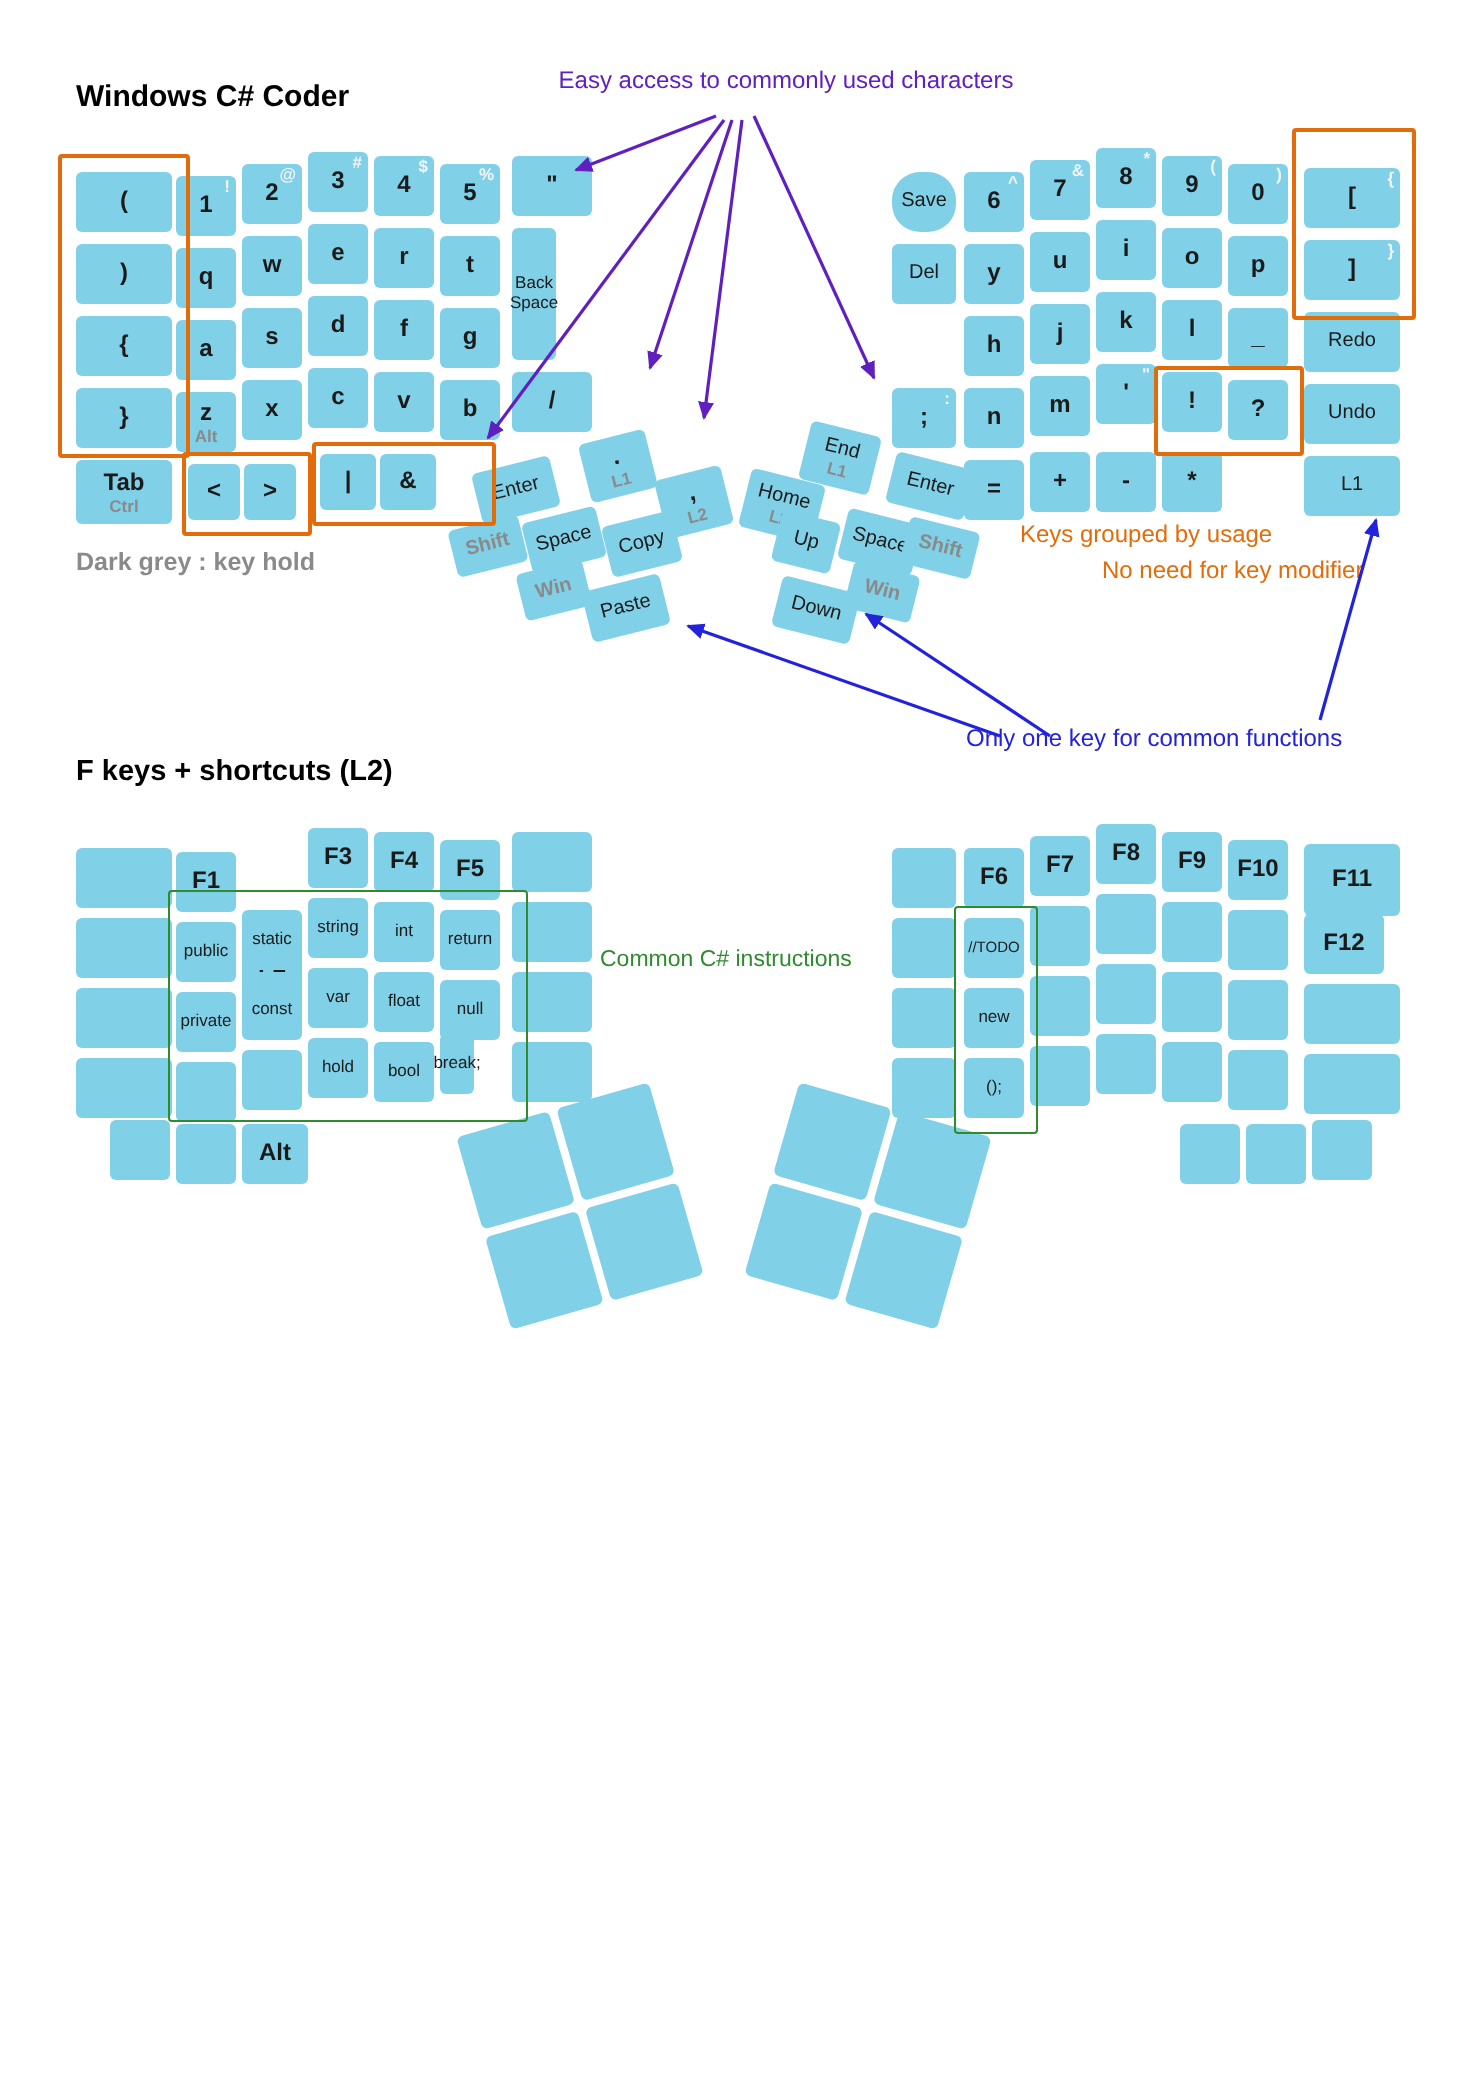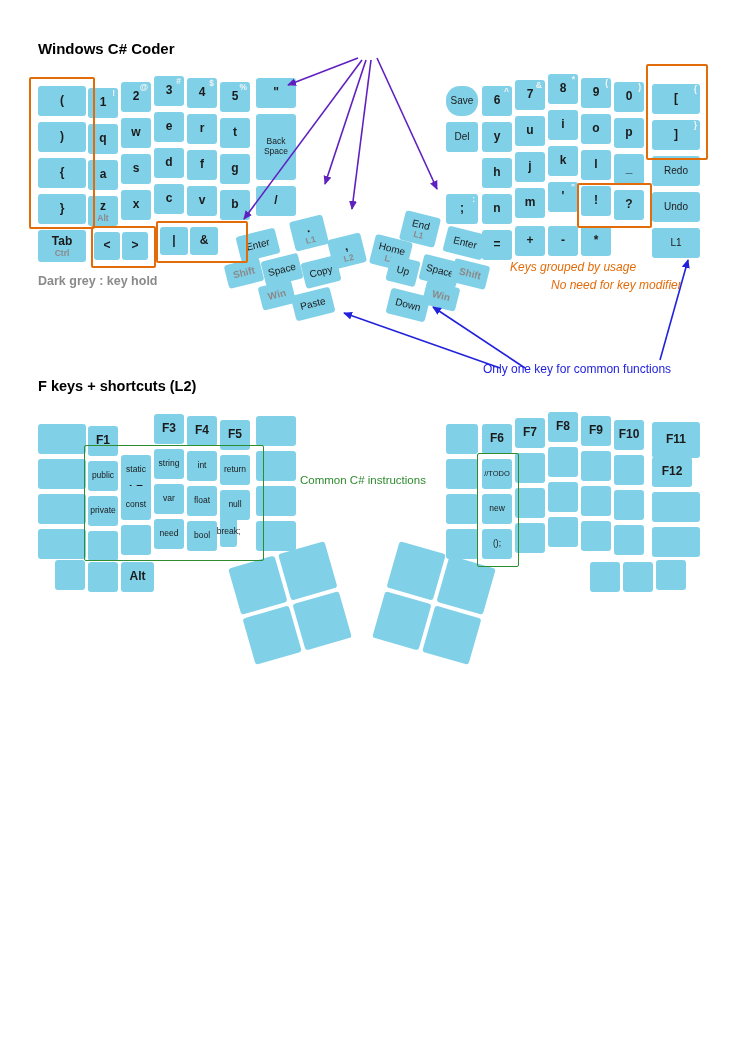--- a/index.html
+++ b/index.html
@@ -20,21 +20,21 @@
   .key.small .lbl { font-size:8.5px; font-weight:normal; }
   .key.tiny .lbl { font-size:7.5px; font-weight:normal; }
 
   .hl { position:absolute; border:2px solid var(--orange); border-radius:2px; pointer-events:none; }
   .hl.green { border:1.5px solid var(--green); }
 
   .title { position:absolute; left:38px; top:40px; font-size:15px; font-weight:bold; color:#000; margin:0; }
   .title2 { position:absolute; left:38px; top:378px; font-size:14.5px; font-weight:bold; color:#000; margin:0; }
   .annot { position:absolute; font-size:12px; line-height:1.2; }
   .purple-text { color:var(--purple); }
-  .orange-text { color:var(--orange);font-style:italic; }
+  .orange-text { color:var(--orange); }
   .blue-text { color:var(--blue); }
   .green-text { color:var(--green); font-size:11.5px; }
   .grey-text { color:var(--grey); font-weight:bold; font-size:12.5px; }
 
   #arrows { position:absolute; left:0; top:0; pointer-events:none; }
   .arrow-purple line { stroke:var(--purple); stroke-width:1.6; }
   .arrow-blue line { stroke:var(--blue); stroke-width:1.6; }
   .fill-purple { fill:var(--purple); }
   .fill-blue { fill:var(--blue); }
 
@@ -42,20 +42,21 @@
                  grid-template-rows:1fr 1fr; gap:4px; }
   .tk { background:var(--key_blue); border-radius:3px; }
 </style>
 </head>
 <body>
 
 <div class="page">
 
   <h1 class="title">Windows C# Coder</h1>
 
+  <div class="annot purple-text" style="left:248px; top:33px; width:290px; text-align:center;">Easy access to commonly used characters</div>
 
   <div id="kb-main-left" class="layer">
       <div class="key" style="left: 38px; top: 86px; width: 48px; height: 30px;">
         <span class="lbl">(</span>
       </div>
       <div class="key" style="left: 38px; top: 122px; width: 48px; height: 30px;">
         <span class="lbl">)</span>
       </div>
       <div class="key" style="left: 38px; top: 158px; width: 48px; height: 30px;">
         <span class="lbl">{</span>
@@ -98,21 +99,21 @@
       </div>
       <div class="key" style="left: 154px; top: 112px; width: 30px; height: 30px;">
         <span class="lbl">e</span>
       </div>
       <div class="key" style="left: 187px; top: 114px; width: 30px; height: 30px;">
         <span class="lbl">r</span>
       </div>
       <div class="key" style="left: 220px; top: 118px; width: 30px; height: 30px;">
         <span class="lbl">t</span>
       </div>
-      <div class="key small" style="left: 256px; top: 114px; width: 40px; height: 66px;">
+      <div class="key small" style="left: 256px; top: 114px; width: 22px; height: 66px;">
         <span class="lbl">Back
 Space</span>
       </div>
       <div class="key" style="left: 88px; top: 160px; width: 30px; height: 30px;">
         <span class="lbl">a</span>
       </div>
       <div class="key" style="left: 121px; top: 154px; width: 30px; height: 30px;">
         <span class="lbl">s</span>
       </div>
       <div class="key" style="left: 154px; top: 148px; width: 30px; height: 30px;">
@@ -380,21 +381,21 @@
       <div class="key small" style="left: 187px; top: 486px; width: 30px; height: 30px;">
         <span class="lbl">float</span>
       </div>
       <div class="key small" style="left: 220px; top: 490px; width: 30px; height: 30px;">
         <span class="lbl">null</span>
       </div>
       <div class="key" style="left: 256px; top: 486px; width: 40px; height: 30px;"></div>
       <div class="key" style="left: 88px; top: 531px; width: 30px; height: 30px;"></div>
       <div class="key" style="left: 121px; top: 525px; width: 30px; height: 30px;"></div>
       <div class="key small" style="left: 154px; top: 519px; width: 30px; height: 30px;">
-        <span class="lbl">need</span>
+        <span class="lbl">hold</span>
       </div>
       <div class="key small" style="left: 187px; top: 521px; width: 30px; height: 30px;">
         <span class="lbl">bool</span>
       </div>
       <div class="key small" style="left: 220px; top: 517px; width: 17px; height: 30px;">
         <span class="lbl">break;</span>
       </div>
       <div class="key" style="left: 256px; top: 521px; width: 40px; height: 30px;"></div>
       <div class="key" style="left: 55px; top: 560px; width: 30px; height: 30px;"></div>
       <div class="key" style="left: 88px; top: 562px; width: 30px; height: 30px;"></div>

